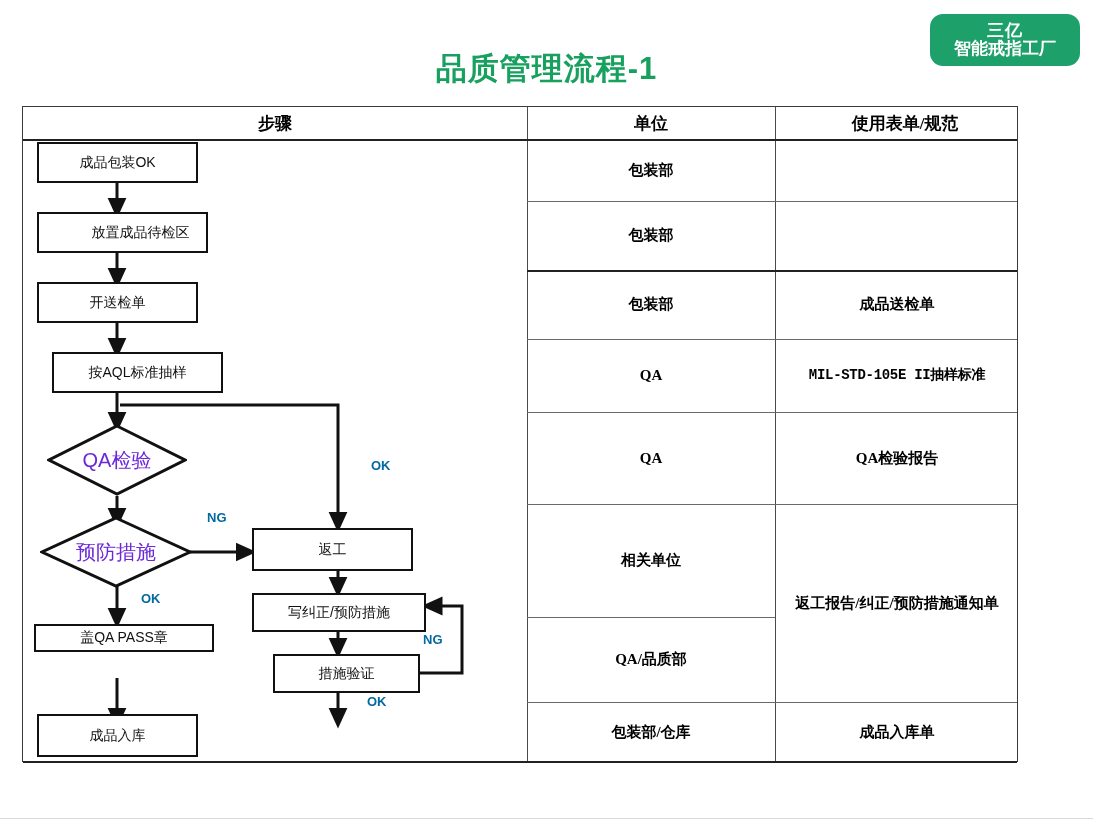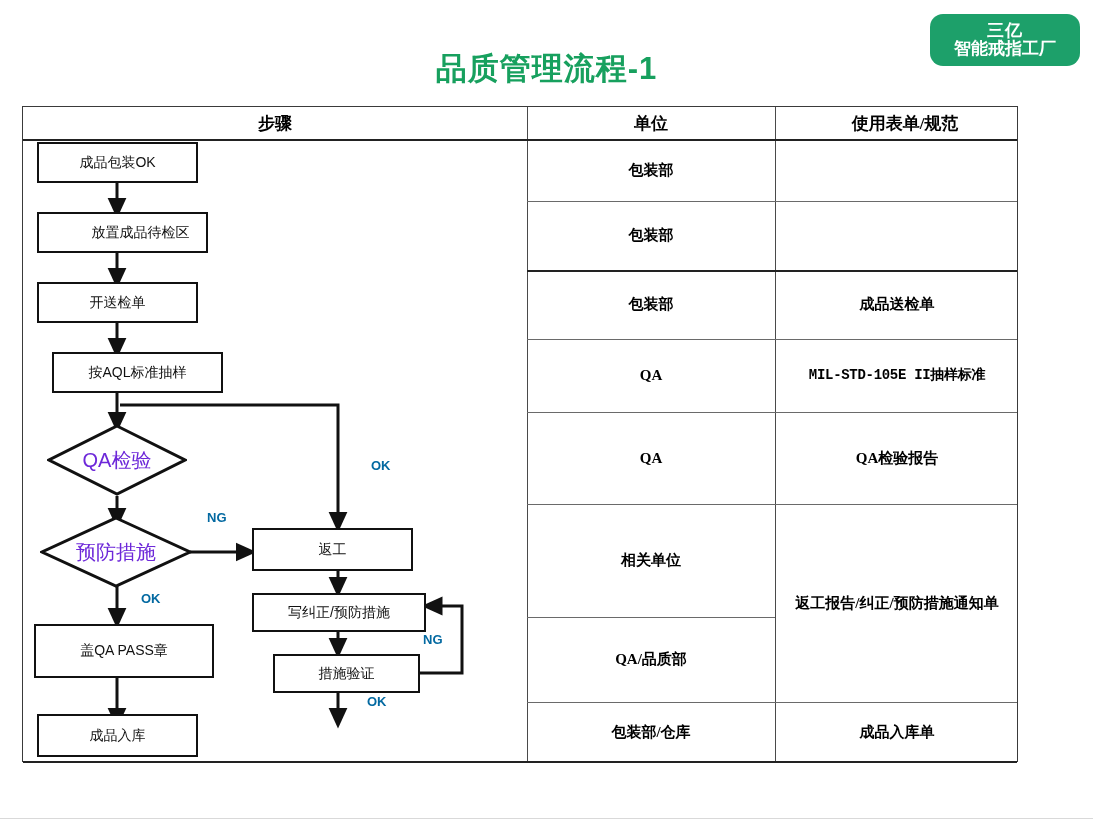--- a/index.html
+++ b/index.html
@@ -172,21 +172,21 @@
 
     <div class="node" style="left:15px;top:36px;width:161px;height:41px;">成品包装OK</div>
     <div class="node" style="left:15px;top:106px;width:171px;height:41px;padding-left:36px;">放置成品待检区</div>
     <div class="node" style="left:15px;top:176px;width:161px;height:41px;">开送检单</div>
     <div class="node" style="left:30px;top:246px;width:171px;height:41px;">按AQL标准抽样</div>
 
     <div class="node" style="left:230px;top:422px;width:161px;height:43px;">返工</div>
     <div class="node" style="left:230px;top:487px;width:174px;height:39px;">写纠正/预防措施</div>
     <div class="node" style="left:251px;top:548px;width:147px;height:39px;">措施验证</div>
 
-    <div class="node" style="left:12px;top:518px;width:180px;height:54px;text-align:center;">盖QA PASS章</div>
+    <div class="node" style="left:12px;top:518px;width:180px;height:28px;text-align:center;">盖QA PASS章</div>
     <div class="node" style="left:15px;top:608px;width:161px;height:43px;">成品入库</div>
 
     <div class="diamond" style="left:25px;top:318px;width:140px;height:72px;">
       <svg class="dshape" viewBox="0 0 140 72" preserveAspectRatio="none">
         <polygon points="70,2 138,36 70,70 2,36" fill="#fff" stroke="#111" stroke-width="3" vector-effect="non-scaling-stroke"></polygon>
       </svg>
       <div class="dlabel">QA检验</div>
     </div>
 
     <div class="diamond" style="left:18px;top:410px;width:152px;height:72px;">

